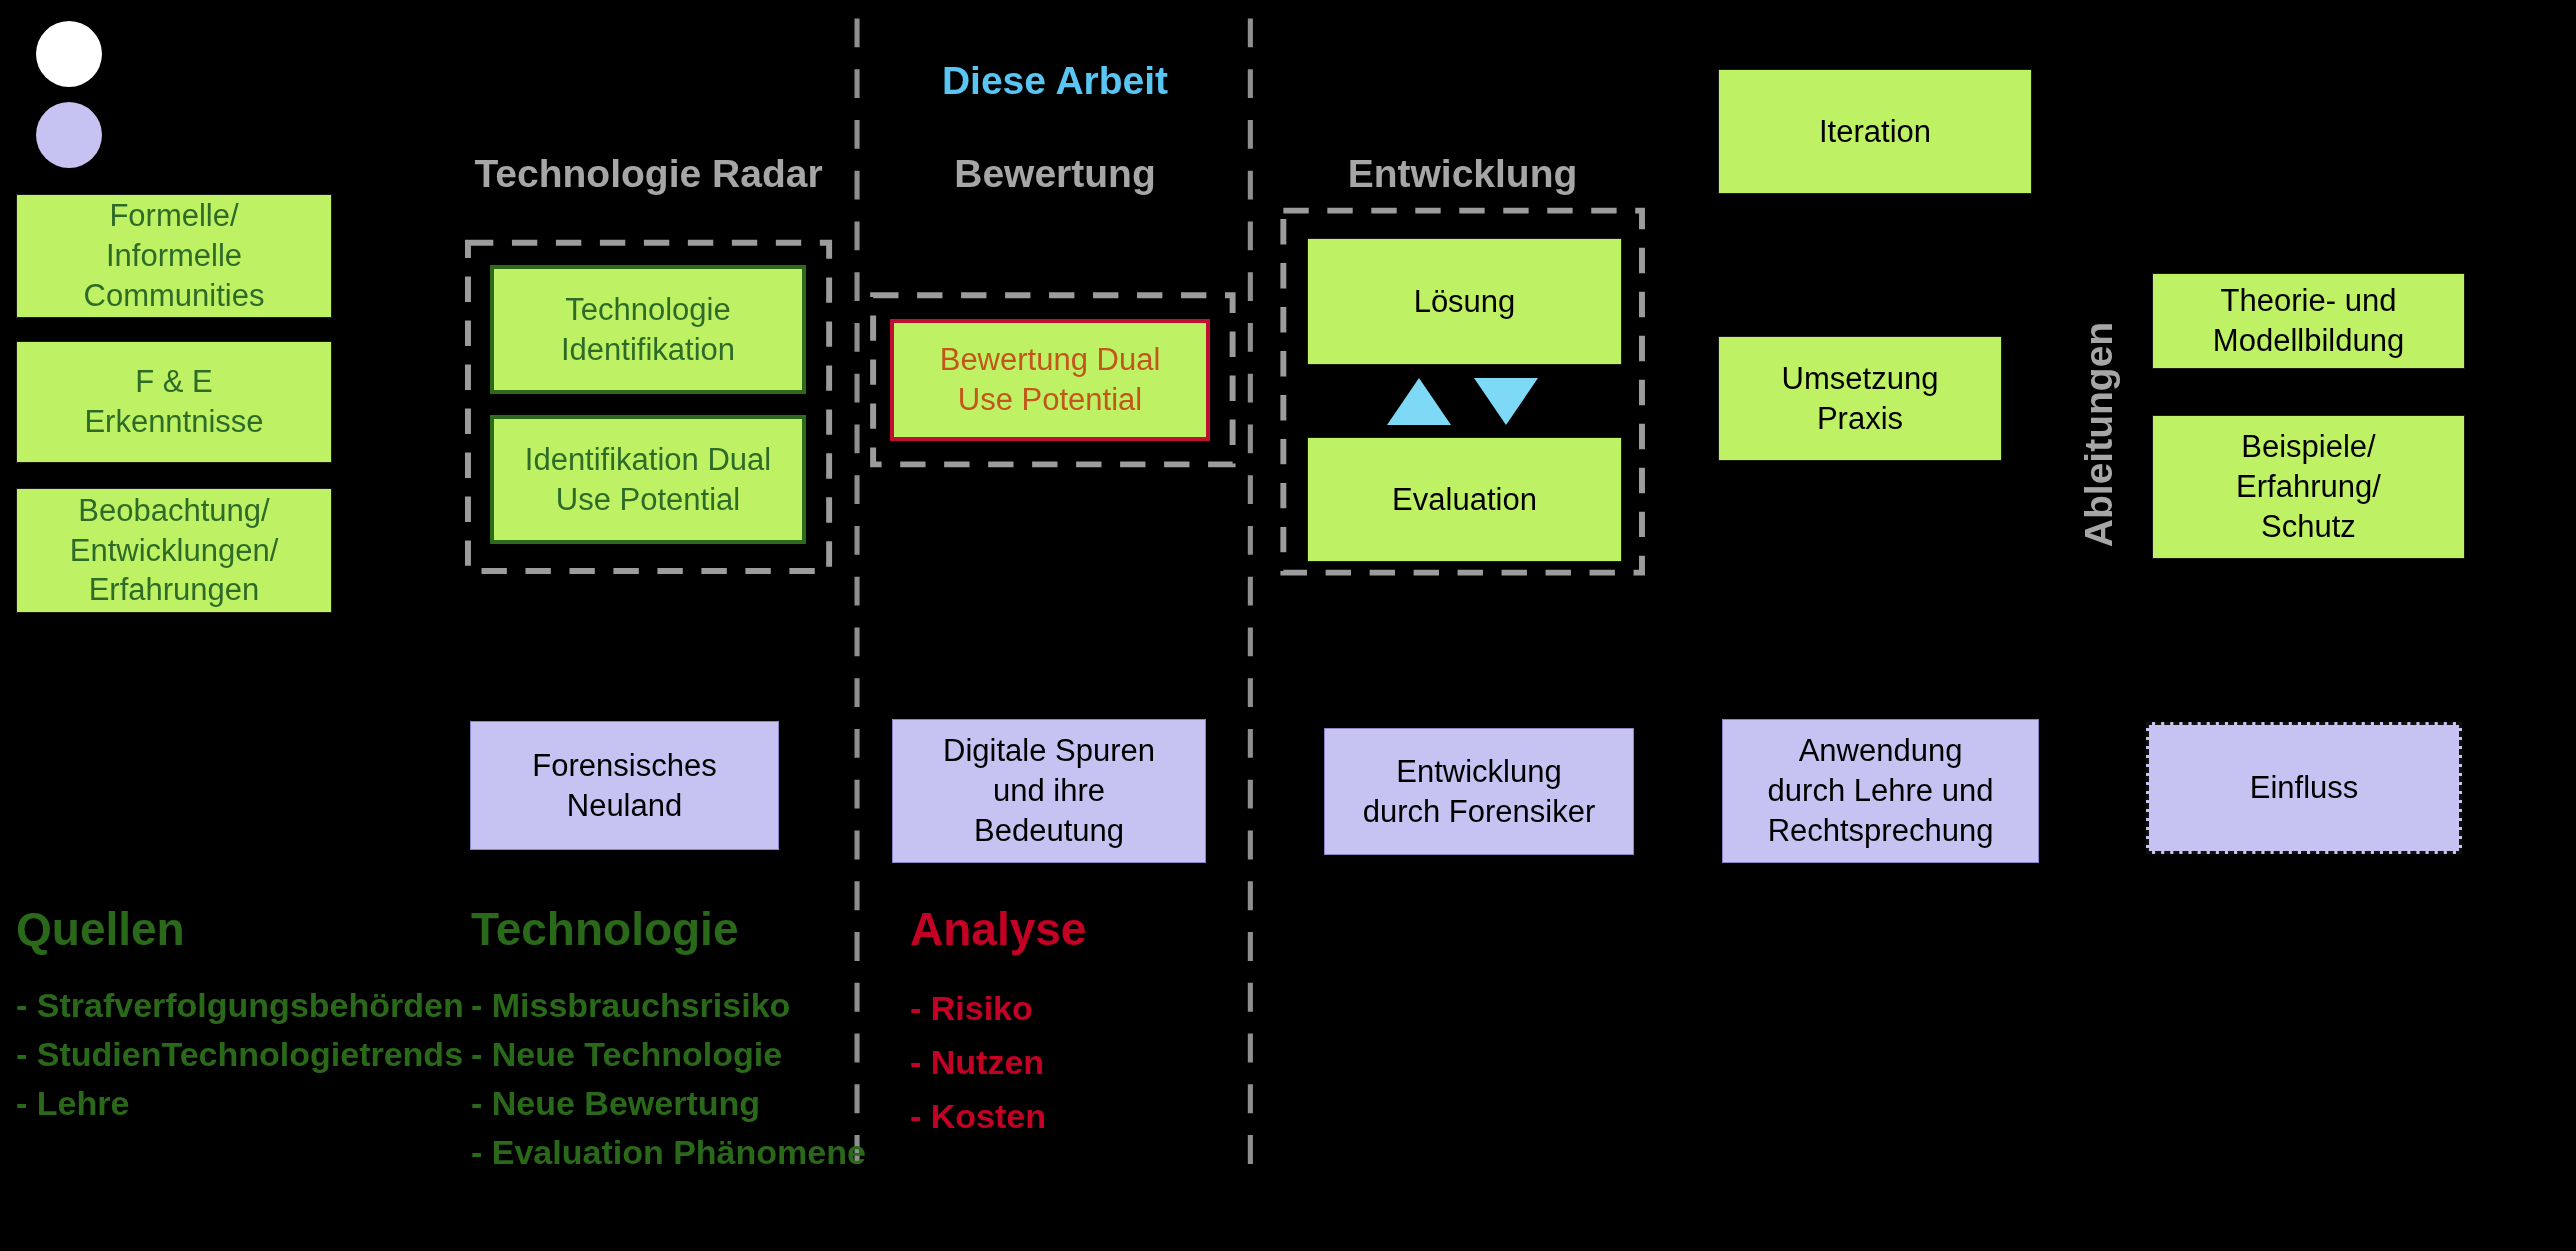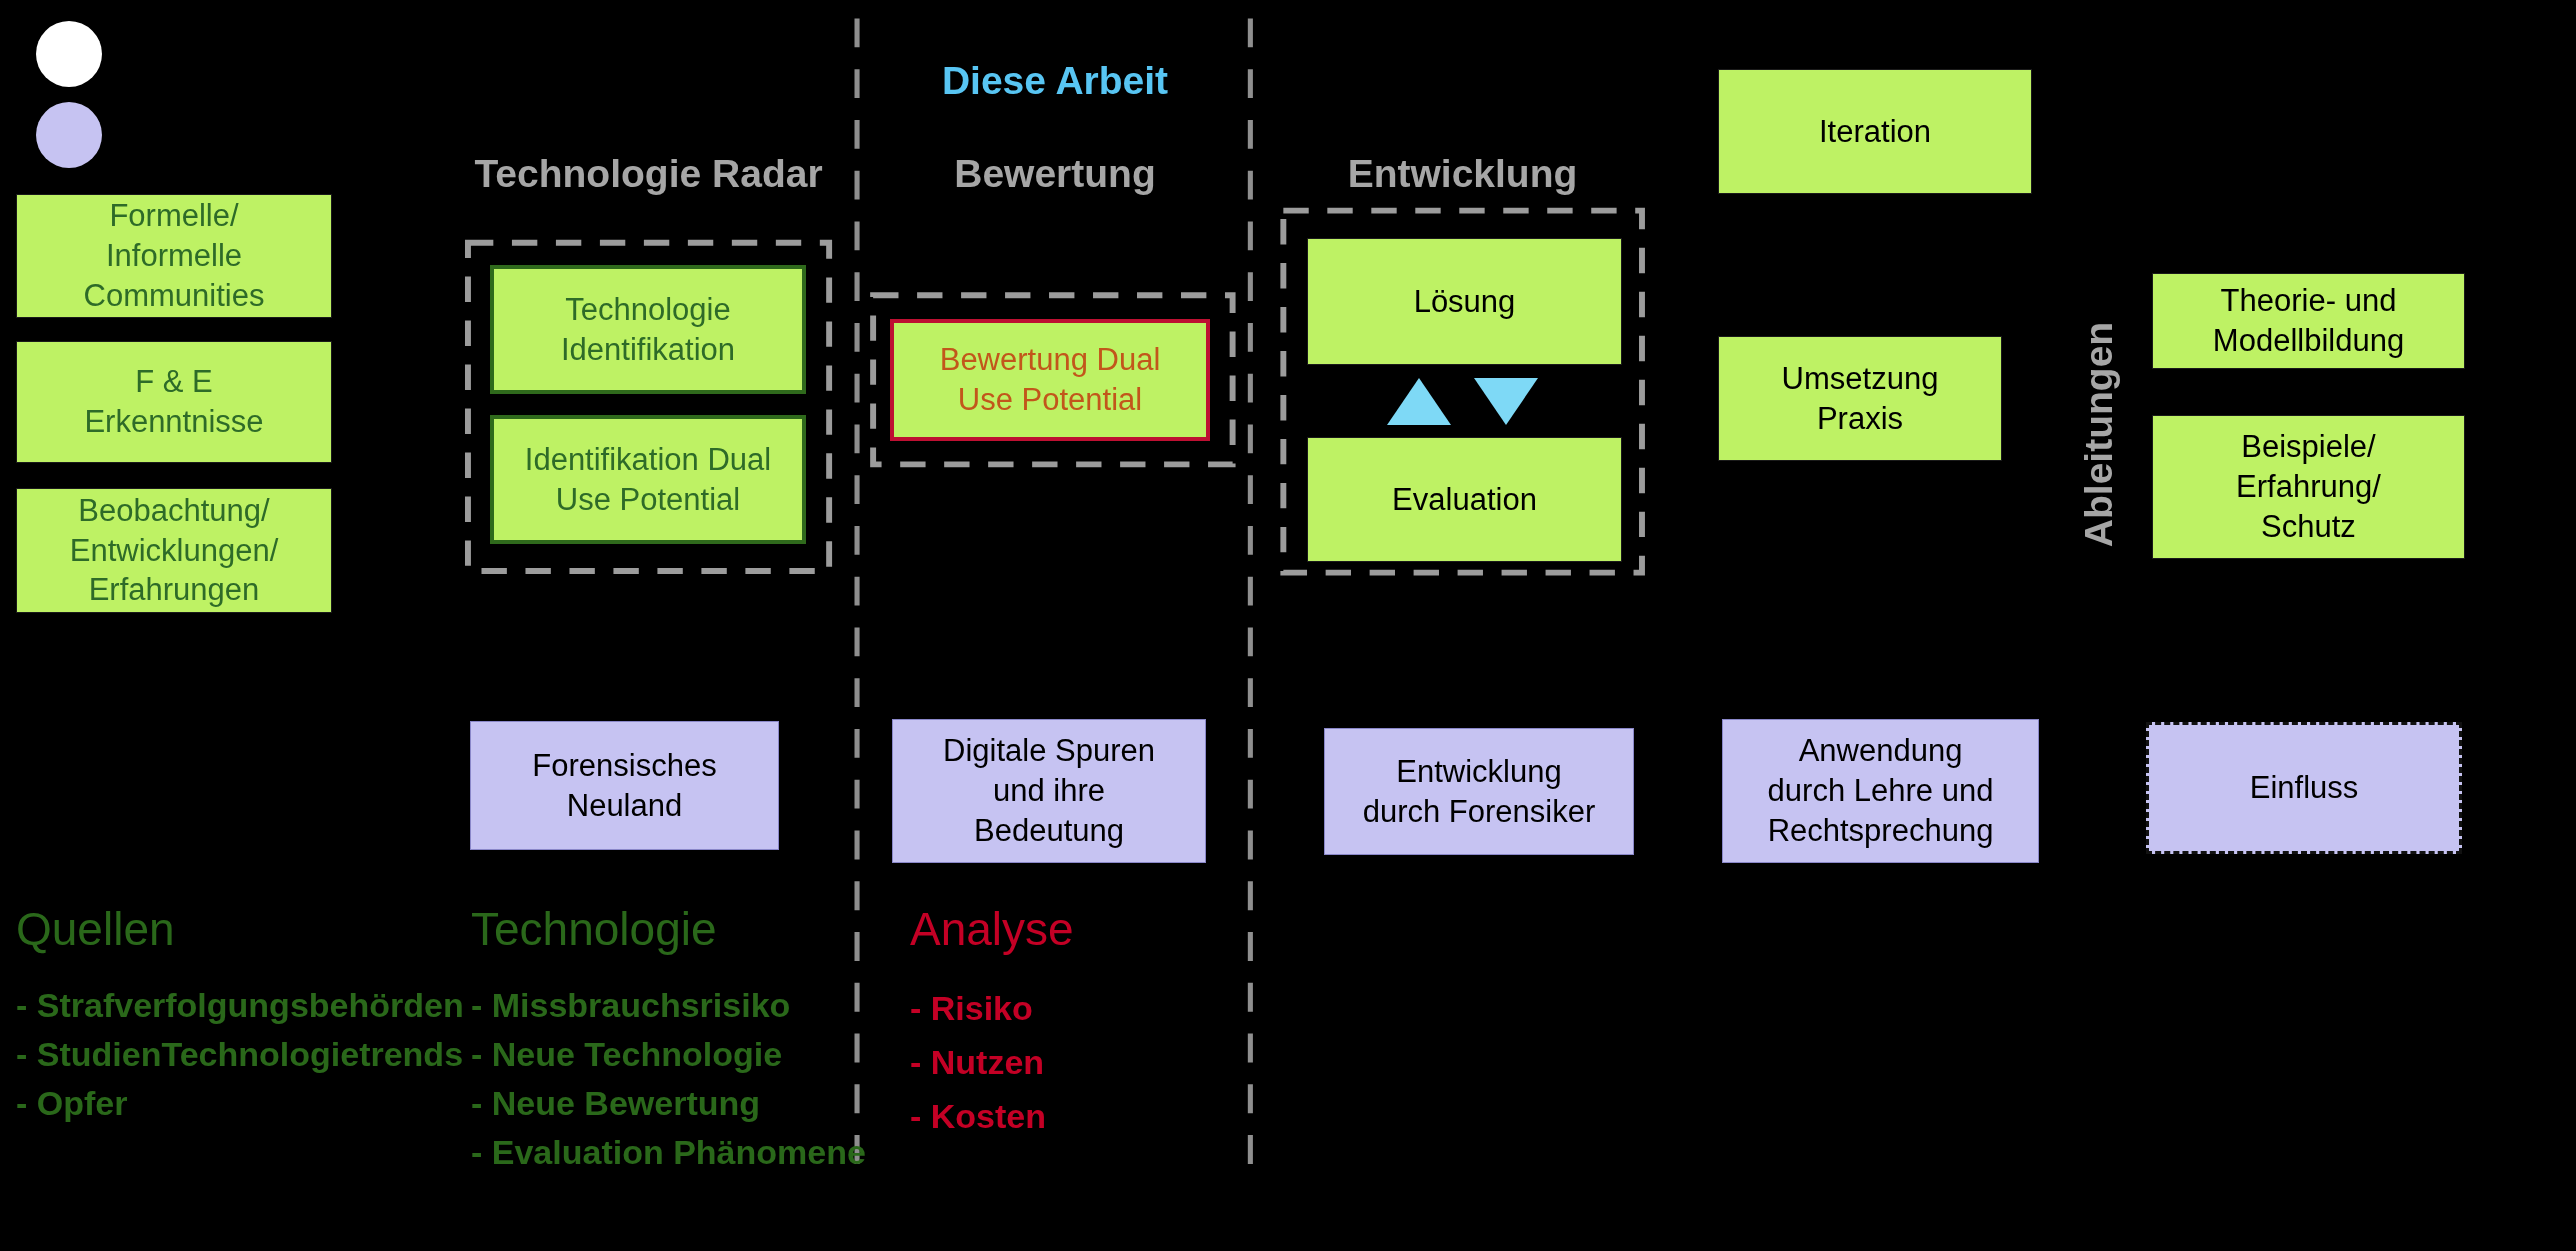--- a/index.html
+++ b/index.html
@@ -49,21 +49,21 @@
     font-size:39px;font-weight:700;
     text-align:center;
     transform:rotate(-90deg);
   }
 
   .tri{position:absolute;width:0;height:0;}
   .tri-up{border-left:32px solid transparent;border-right:32px solid transparent;border-bottom:47px solid #7ed9f6;}
   .tri-down{border-left:32px solid transparent;border-right:32px solid transparent;border-top:47px solid #7ed9f6;}
 
   .list{position:absolute;}
-  .list-title{font-size:46px;font-weight:400;margin:0 0 25px 0;}
+  .list-title{font-size:46px;font-weight:700;margin:0 0 25px 0;}
   .list-item{font-size:34px;font-weight:700;line-height:49px;white-space:pre;}
   .green-list{color:#2a681a;}
   .red-list{color:#c40025;}
 
   svg.overlay{position:absolute;left:0;top:0;pointer-events:none;}
 </style>
 </head>
 <body>
 
 <div class="canvas">
@@ -124,21 +124,21 @@
 Modellbildung</div>
   <div class="node white-box" style="left:2152px;top:415px;width:313px;height:144px;">Beispiele/
 Erfahrung/
 Schutz</div>
   <div class="node purple-box purple-dashed" style="left:2146px;top:722px;width:316px;height:132px;">Einfluss</div>
 
   <div class="list green-list" style="left:16px;top:902px;width:474px;">
     <div class="list-title">Quellen</div>
     <div class="list-item">- Strafverfolgungsbehörden</div>
     <div class="list-item">- StudienTechnologietrends</div>
-    <div class="list-item">- Opfer</div>
+    <div class="list-item">- Lehre</div>
   </div>
 
   <div class="list green-list" style="left:471px;top:902px;width:389px;">
     <div class="list-title">Technologie</div>
     <div class="list-item">- Missbrauchsrisiko</div>
     <div class="list-item">- Neue Technologie</div>
     <div class="list-item">- Neue Bewertung</div>
     <div class="list-item">- Evaluation Phänomene</div>
   </div>
 

